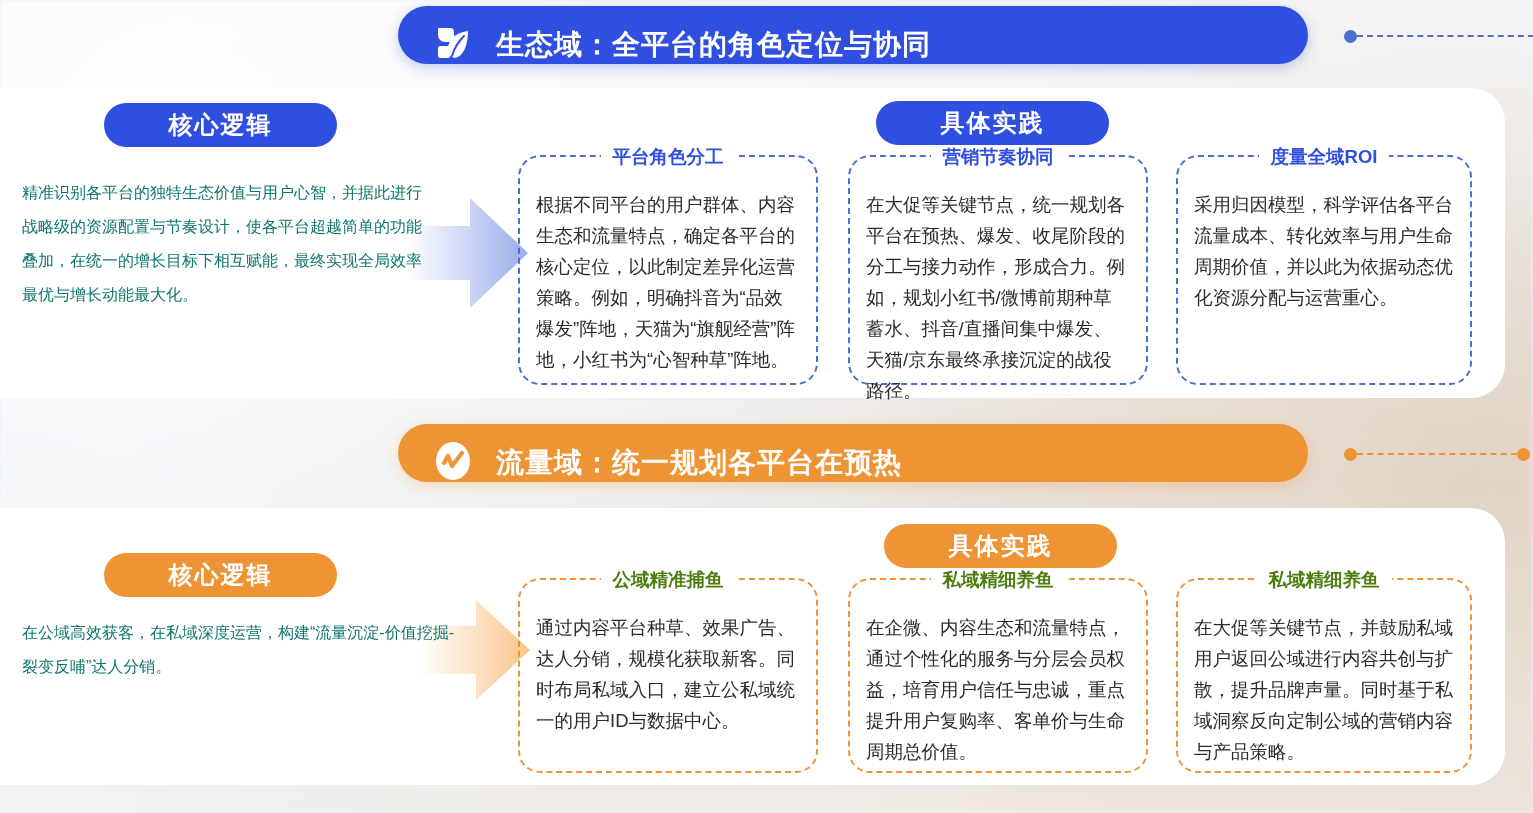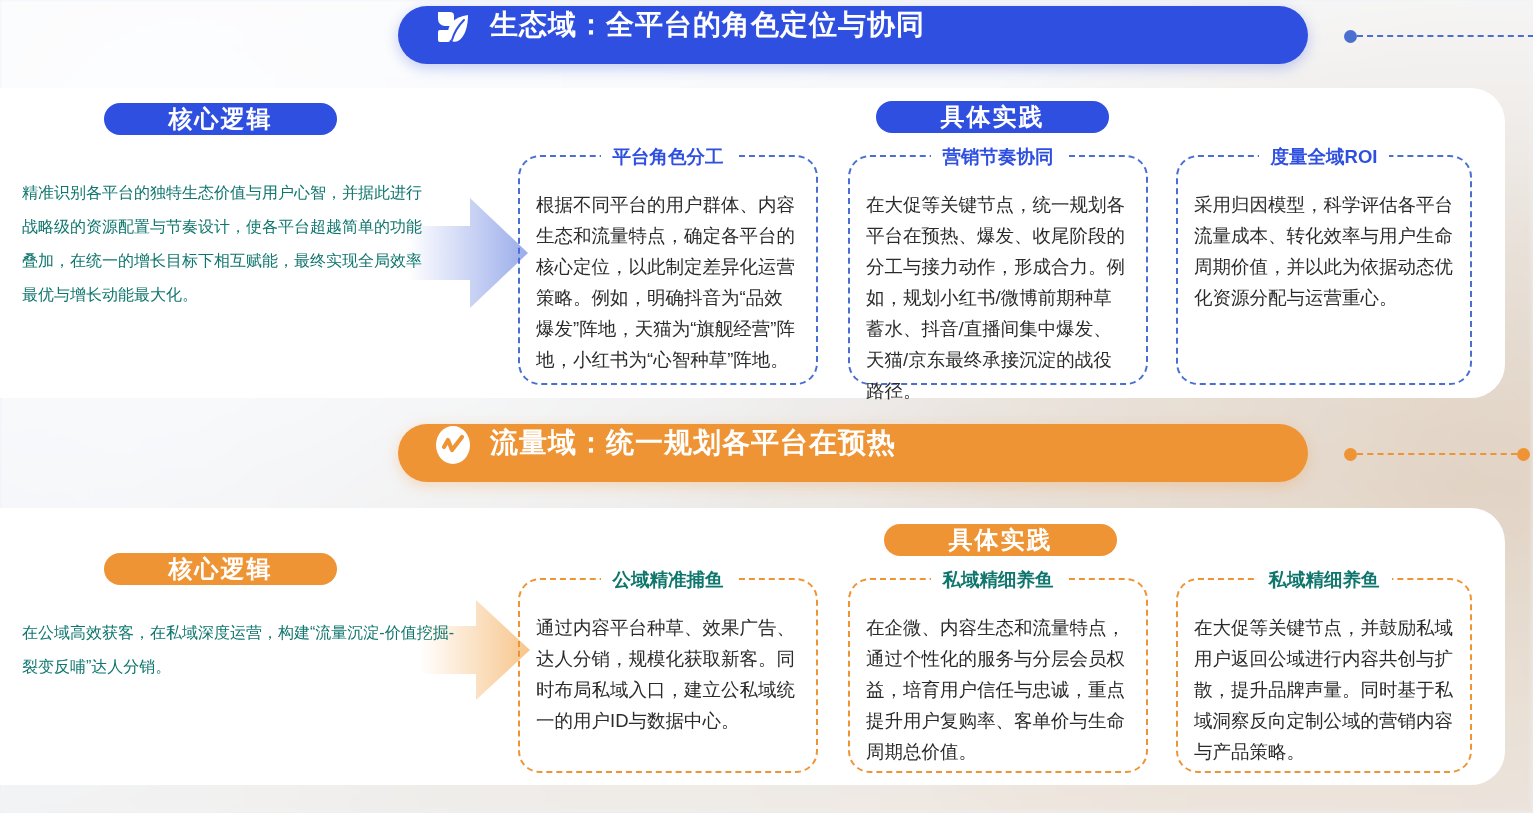--- a/index.html
+++ b/index.html
@@ -21,40 +21,40 @@
      background:linear-gradient(180deg,rgba(255,255,255,.55),rgba(255,255,255,.25) 30%,rgba(255,255,255,.1) 60%,rgba(255,255,255,.3));}
 
   .stage{position:absolute;inset:0;}
 
   
   .panel{position:absolute;background:#fff;border-radius:34px;}
   #panel-eco{left:-40px;top:88px;width:1545px;height:310px;}
   #panel-traffic{left:-40px;top:508px;width:1545px;height:277px;}
 
   
-  .sec-header{position:absolute;display:flex;align-items:flex-start;
-     border-radius:40px;padding:0 34px;height:58px;box-sizing:border-box;}
+  .sec-header{position:absolute;display:flex;align-items:flex-end;
+     border-radius:40px;padding:0 34px;height:58px;box-sizing:border-box;gap:6px;}
   #sec-eco{left:398px;top:6px;width:910px;background:#2f4fe0;
      box-shadow:0 4px 14px rgba(47,79,224,.28);}
   #sec-traffic{left:398px;top:424px;width:910px;background:#ef9434;
      box-shadow:0 4px 14px rgba(239,148,52,.28);}
   .sec-icon{width:42px;height:42px;flex:0 0 42px;margin-right:16px;display:flex;align-items:center;justify-content:center;}
   .sec-title{color:#fff;font-size:28px;font-weight:bold;letter-spacing:1px;white-space:nowrap;}
 
   
   .conn{position:absolute;height:14px;display:flex;align-items:center;}
   .conn .dot{width:13px;height:13px;border-radius:50%;flex:0 0 13px;}
   .conn .dash{flex:1 1 auto;height:0;border-top:2px dashed currentColor;}
   #conn-eco{left:1344px;top:29px;width:200px;color:#4a6fd0;}
   #conn-eco .dot{background:#4a6fd0;}
   #conn-traffic{left:1344px;top:447px;width:186px;color:#ef9434;}
   #conn-traffic .dot{background:#ef9434;}
 
   
-  .badge{position:absolute;border-radius:30px;height:32px;display:flex;
+  .badge{position:absolute;border-radius:30px;height:44px;display:flex;
      align-items:center;justify-content:center;color:#fff;font-size:24px;
      font-weight:bold;letter-spacing:2px;}
   #badge-eco-logic{left:104px;top:103px;width:233px;background:#2f4fe0;}
   #badge-eco-practice{left:876px;top:101px;width:233px;background:#2f4fe0;}
   #badge-tr-logic{left:104px;top:553px;width:233px;background:#ef9434;}
   #badge-tr-practice{left:884px;top:524px;width:233px;background:#ef9434;}
 
   
   .logic-text{position:absolute;font-size:16px;line-height:34px;color:#0f766e;}
   #logic-eco{left:22px;top:176px;width:415px;}
@@ -63,21 +63,21 @@
   
   .arrow{position:absolute;}
 
   
   .card{position:absolute;border-radius:22px;border:2px dashed #4a6fd0;
      box-sizing:border-box;padding:10px 16px 14px;background:transparent;}
   .card.orange{border-color:#ef9434;}
   .card .card-title{position:absolute;top:-13px;left:0;right:0;text-align:center;}
   .card .card-title span{background:#fff;padding:0 12px;font-size:18.5px;
      font-weight:bold;color:#2f4fe0;}
-  .card.orange .card-title span{color:#0f766e;}
+  .card.orange .card-title span{color:#4d7c0f;}
   .card .card-body{margin-top:22px;font-size:18.5px;line-height:31px;color:#2b2b2b;}
 
   
   #card-eco-0{left:518px;top:155px;width:300px;height:230px;}
   #card-eco-1{left:848px;top:155px;width:300px;height:230px;}
   #card-eco-2{left:1176px;top:155px;width:296px;height:230px;}
   
   #card-tr-0{left:518px;top:578px;width:300px;height:195px;}
   #card-tr-1{left:848px;top:578px;width:300px;height:195px;}
   #card-tr-2{left:1176px;top:578px;width:296px;height:195px;}

